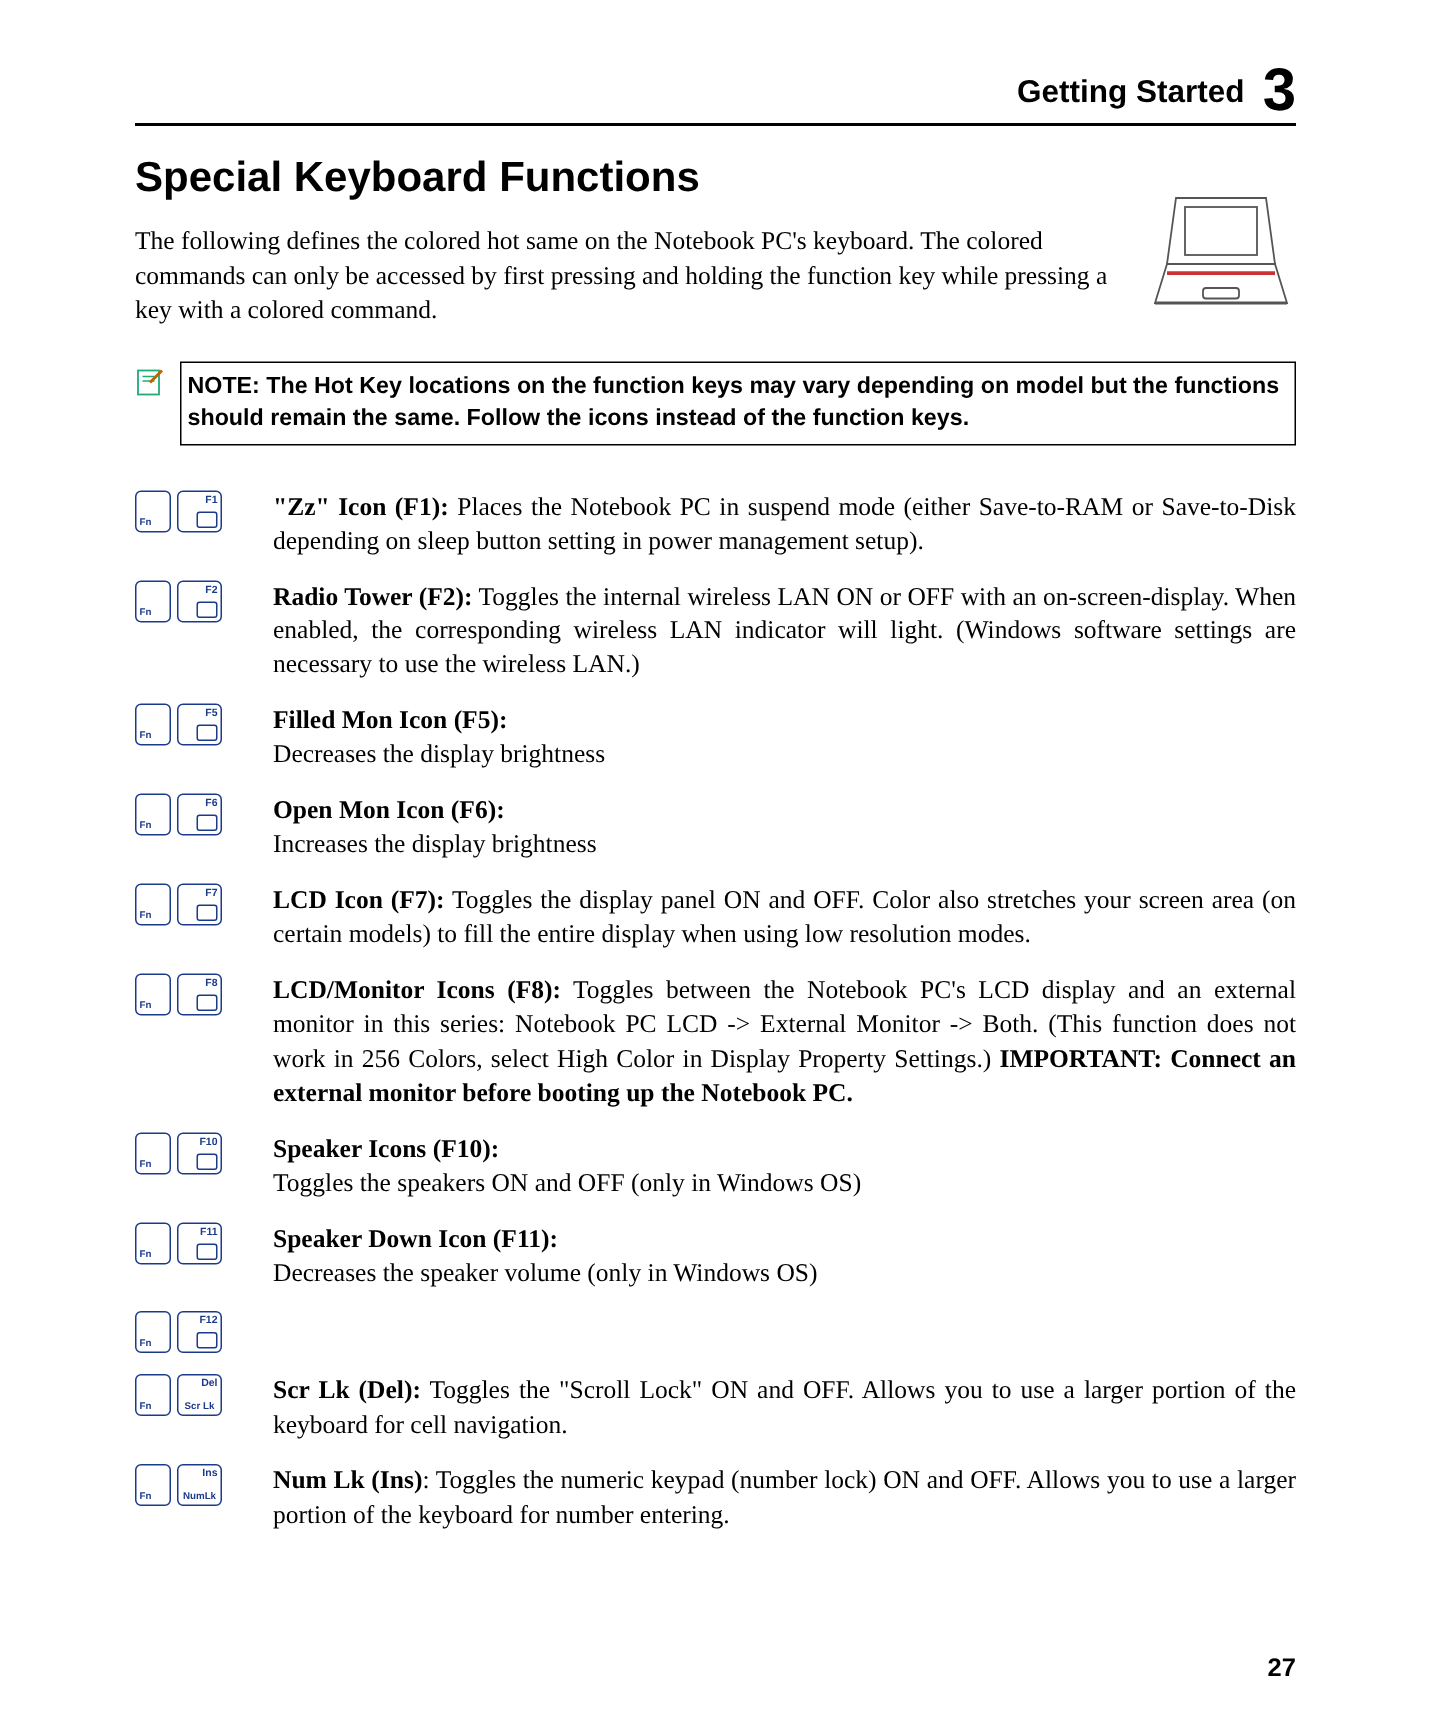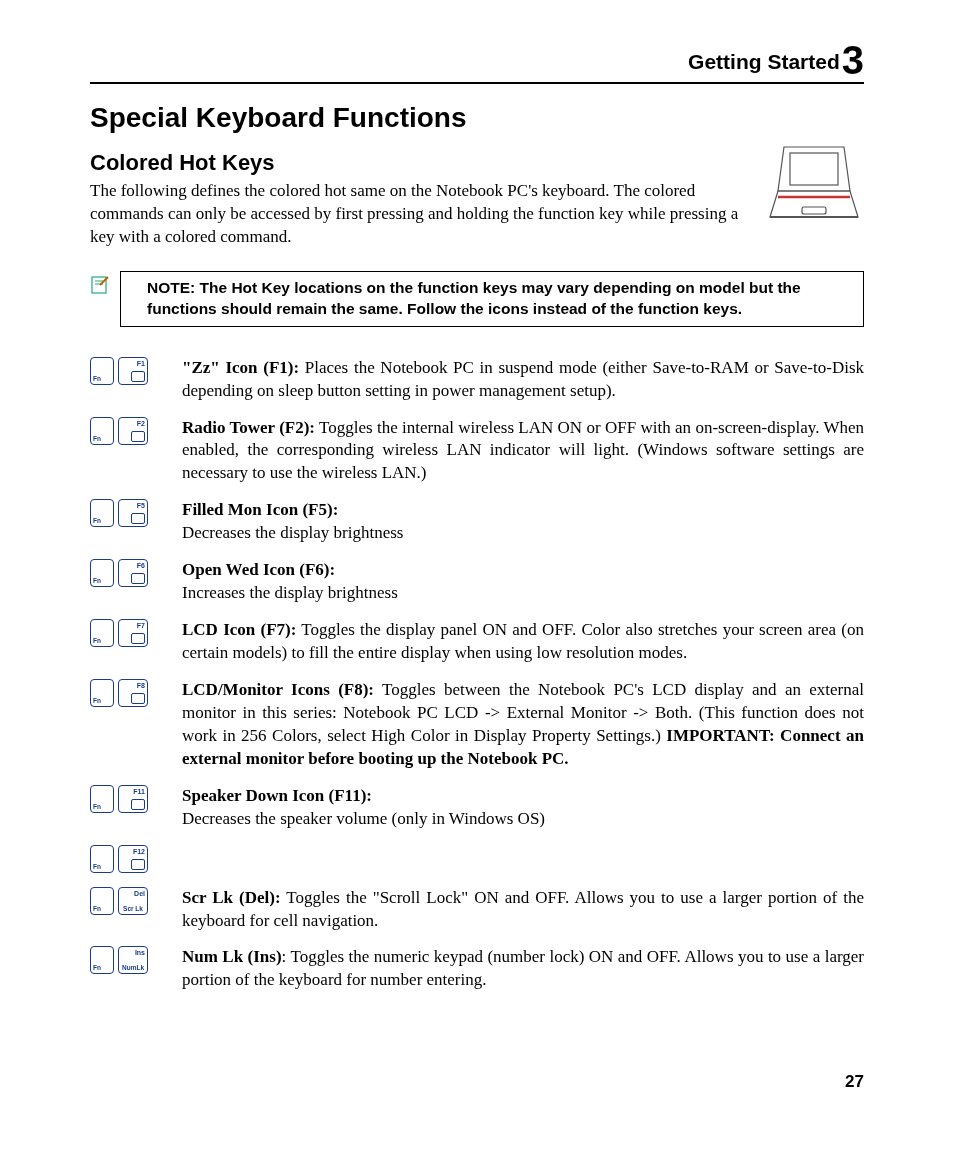--- a/index.html
+++ b/index.html
@@ -17,21 +17,21 @@
     justify-content: flex-end;
     align-items: flex-end;
     border-bottom: 2px solid #000;
     padding-bottom: 2px;
     margin-bottom: 18px;
   }
   .header-row .chapter {
     font-family: Helvetica, Arial, sans-serif;
     font-weight: bold;
     font-size: 21px;
-    margin-right: 2px;
+    margin-right: 12px;
     padding-bottom: 6px;
   }
   .header-row .chapnum {
     font-family: Helvetica, Arial, sans-serif;
     font-weight: bold;
     font-size: 40px;
     line-height: 1;
   }
   .title-row {
     display: flex;
@@ -64,21 +64,21 @@
     gap: 10px;
     margin-bottom: 30px;
   }
   .note-icon {
     flex: 0 0 auto;
     margin-top: 4px;
   }
   .note-box {
     flex: 1;
     border: 1px solid #000;
-    padding: 6px 26px;
+    padding: 6px 4px;
     font-family: Helvetica, Arial, sans-serif;
     font-weight: bold;
     font-size: 15.5px;
     line-height: 1.35;
   }
   .item {
     display: flex;
     align-items: flex-start;
     gap: 18px;
     margin-bottom: 14px;
@@ -132,21 +132,20 @@
 <body>
 
 <div class="header-row">
   <span class="chapter">Getting Started</span>
   <span class="chapnum">3</span>
 </div>
 
 <div class="title-row">
   <div>
     <h1>Special Keyboard Functions</h1>
-    <h2>Colored Hot Keys</h2>
     <p class="intro">The following defines the colored hot same on the Notebook PC's keyboard. The colored commands can only be accessed by first pressing and holding the function key while pressing a key with a colored command.</p>
   </div>
   <div class="laptop-icon">
     <svg width="100" height="90" viewBox="0 0 100 90">
       <g fill="none" stroke="#555" stroke-width="1.2">
         <path d="M20 8 L80 8 L86 52 L14 52 Z"></path>
         <rect x="26" y="14" width="48" height="32"></rect>
         <path d="M14 52 L6 78 L94 78 L86 52 Z"></path>
         <line x1="6" y1="78" x2="94" y2="78" stroke-width="2"></line>
         <line x1="14" y1="58" x2="86" y2="58" stroke="#c33" stroke-width="2.5"></line>
@@ -213,21 +212,21 @@
       <div class="keys">
         <div class="key narrow">
           <div></div>
           <div class="bot">Fn</div>
         </div>
         <div class="key">
           <div class="top" style="text-align: right;">F6</div>
           <div class="bot pict"></div>
         </div>
       </div>
-      <div class="desc"><b>Open Wed Icon (F6):</b><span style="white-space: pre-line;">
+      <div class="desc"><b>Open Mon Icon (F6):</b><span style="white-space: pre-line;">
 Increases the display brightness</span></div>
     </div>
     <div class="item">
       <div class="keys">
         <div class="key narrow">
           <div></div>
           <div class="bot">Fn</div>
         </div>
         <div class="key">
           <div class="top" style="text-align: right;">F7</div>
@@ -241,20 +240,34 @@
         <div class="key narrow">
           <div></div>
           <div class="bot">Fn</div>
         </div>
         <div class="key">
           <div class="top" style="text-align: right;">F8</div>
           <div class="bot pict"></div>
         </div>
       </div>
       <div class="desc"><b>LCD/Monitor Icons (F8):</b><span style="white-space: pre-line;"> Toggles between the Notebook PC's LCD display and an external monitor in this series: Notebook PC LCD -&gt; External Monitor -&gt; Both. (This function does not work in 256 Colors, select High Color in Display Property Settings.) </span><b>IMPORTANT: Connect an external monitor before booting up the Notebook PC.</b></div>
+    </div>
+    <div class="item">
+      <div class="keys">
+        <div class="key narrow">
+          <div></div>
+          <div class="bot">Fn</div>
+        </div>
+        <div class="key">
+          <div class="top" style="text-align: right;">F10</div>
+          <div class="bot pict"></div>
+        </div>
+      </div>
+      <div class="desc"><b>Speaker Icons (F10):</b><span style="white-space: pre-line;">
+Toggles the speakers ON and OFF (only in Windows OS)</span></div>
     </div>
     <div class="item">
       <div class="keys">
         <div class="key narrow">
           <div></div>
           <div class="bot">Fn</div>
         </div>
         <div class="key">
           <div class="top" style="text-align: right;">F11</div>
           <div class="bot pict"></div>

